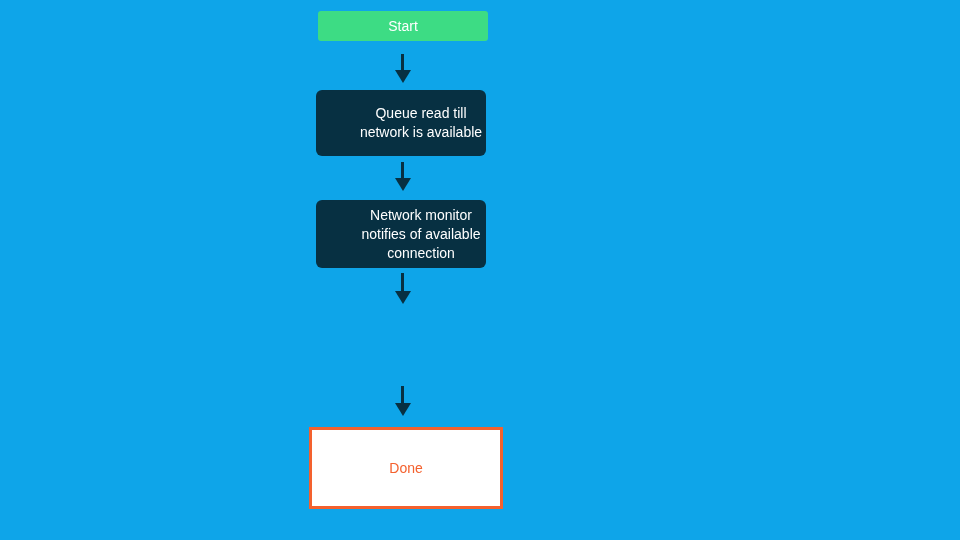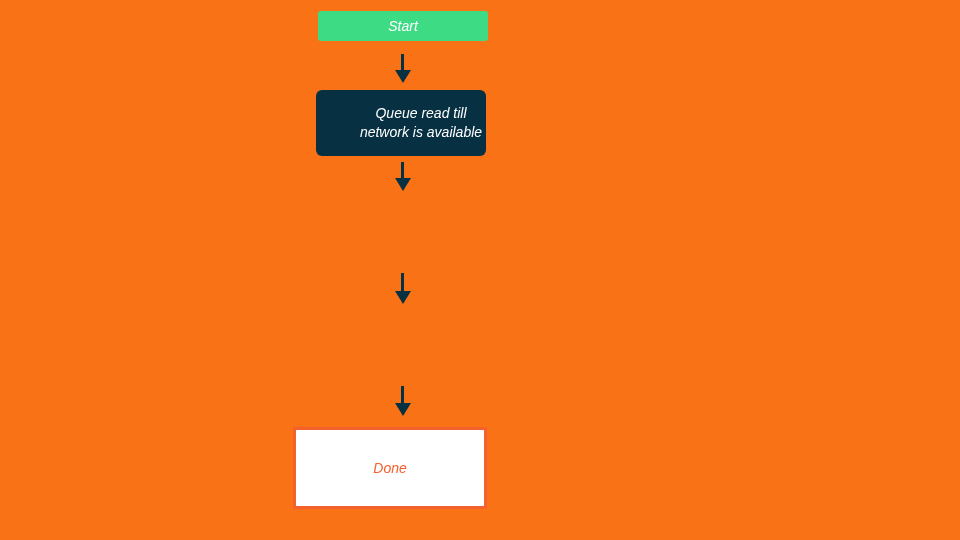--- a/index.html
+++ b/index.html
@@ -5,23 +5,22 @@
   html, body {
     margin: 0;
     padding: 0;
     background: #ffffff;
     font-family: "Liberation Sans", "DejaVu Sans", sans-serif;
   }
   .canvas {
     position: relative;
     width: 960px;
     height: 540px;
-    background: #f97316;
+    background: #0ea5e9;
     overflow: hidden;
-    font-style: italic;
   }
   .node {
     position: absolute;
     display: flex;
     align-items: center;
     justify-content: center;
     text-align: center;
     box-sizing: border-box;
     font-size: 14px;
     line-height: 19px;
@@ -43,21 +42,21 @@
     background: #073042;
     border-radius: 6px;
     width: 170px;
     left: 316px;
     padding-left: 40px;
   }
   .node.p1 { top: 90px;  height: 66px; }
   .node.p2 { top: 200px; height: 68px; }
   .node.p3 { top: 313px; height: 66px; }
   .node.done {
-    left: 293px;
+    left: 309px;
     top: 427px;
     width: 194px;
     height: 82px;
     background: #ffffff;
     border: 3px solid #f4612e;
     border-radius: 0;
     color: #f4612e;
   }
   .node.done .label { max-width: none; }
   .arrow {
@@ -101,20 +100,23 @@
 
   <div class="node process p1">
     <span class="label">Queue read till network is available</span>
   </div>
 
   <div class="arrow a2">
     <div class="stem"></div>
     <div class="head"></div>
   </div>
 
+  <div class="node process p2">
+    <span class="label">Network monitor notifies of available connection</span>
+  </div>
 
   <div class="arrow a3">
     <div class="stem"></div>
     <div class="head"></div>
   </div>
 
 
   <div class="arrow a4">
     <div class="stem"></div>
     <div class="head"></div>

